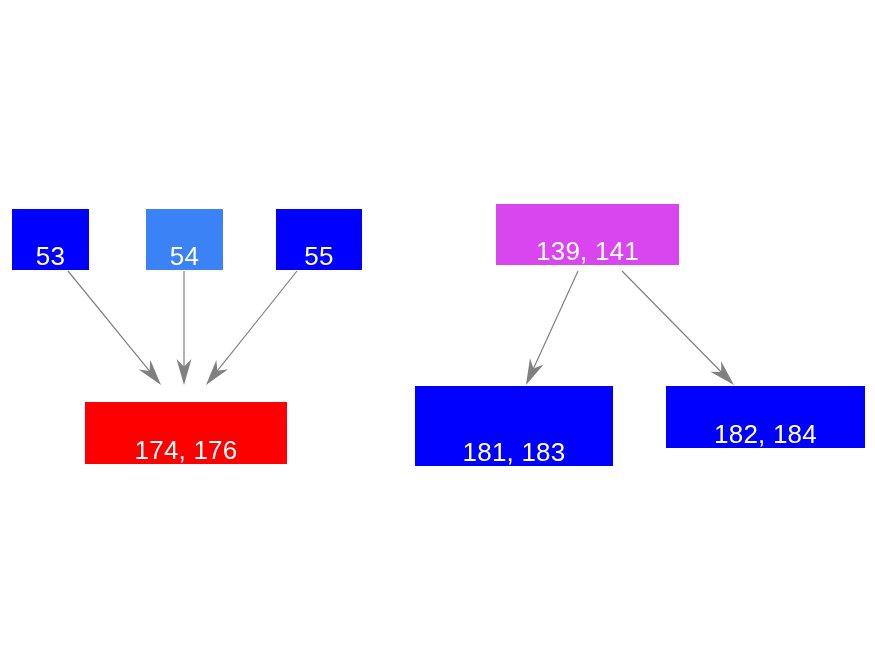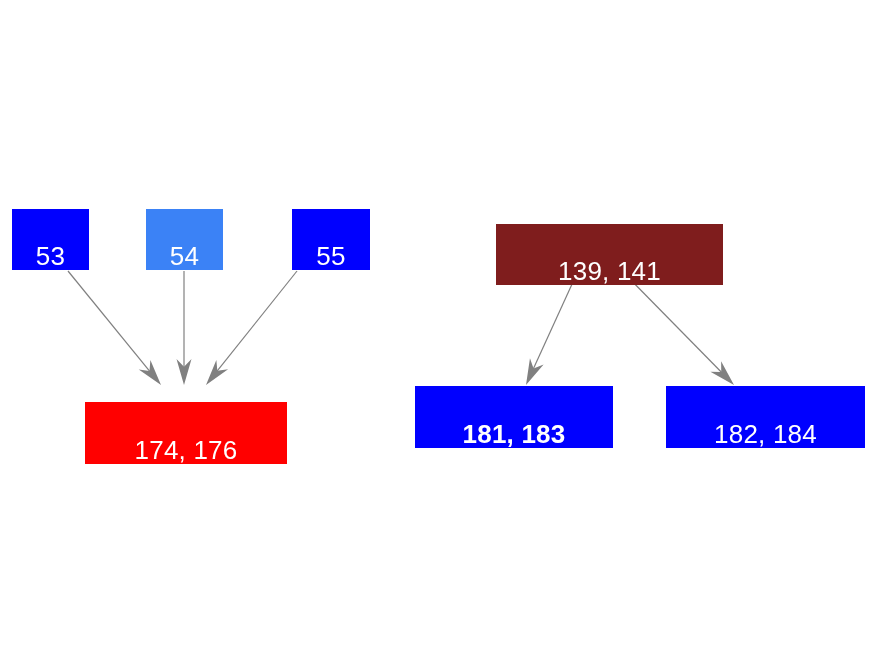--- a/index.html
+++ b/index.html
@@ -71,30 +71,30 @@
       </g>
     </svg>
 
   <div id="node-layer">
       <div class="node" style="left: 12px; top: 209px; width: 77px; height: 61px; background: rgb(0, 0, 255);">
         <span class="node-label">53</span>
       </div>
       <div class="node" style="left: 146px; top: 209px; width: 77px; height: 61px; background: #3b82f6;">
         <span class="node-label">54</span>
       </div>
-      <div class="node" style="left: 292px; top: 209px; width: 78px; height: 61px; background: rgb(0, 0, 255);">
+      <div class="node" style="left: 276px; top: 209px; width: 86px; height: 61px; background: rgb(0, 0, 255);">
         <span class="node-label">55</span>
       </div>
-      <div class="node" style="left: 496px; top: 224px; width: 227px; height: 61px; background: #7f1d1d;">
+      <div class="node" style="left: 496px; top: 204px; width: 183px; height: 61px; background: #d946ef;">
         <span class="node-label">139, 141</span>
       </div>
       <div class="node" style="left: 85px; top: 402px; width: 202px; height: 62px; background: rgb(255, 0, 0);">
         <span class="node-label">174, 176</span>
       </div>
-      <div class="node" style="left: 415px; top: 386px; width: 198px; height: 62px; background: rgb(0, 0, 255); font-weight: bold;">
+      <div class="node" style="left: 415px; top: 386px; width: 198px; height: 80px; background: rgb(0, 0, 255);">
         <span class="node-label">181, 183</span>
       </div>
       <div class="node" style="left: 666px; top: 386px; width: 199px; height: 62px; background: rgb(0, 0, 255);">
         <span class="node-label">182, 184</span>
       </div>
     </div>
 
 </div>
 
 </body></html>

